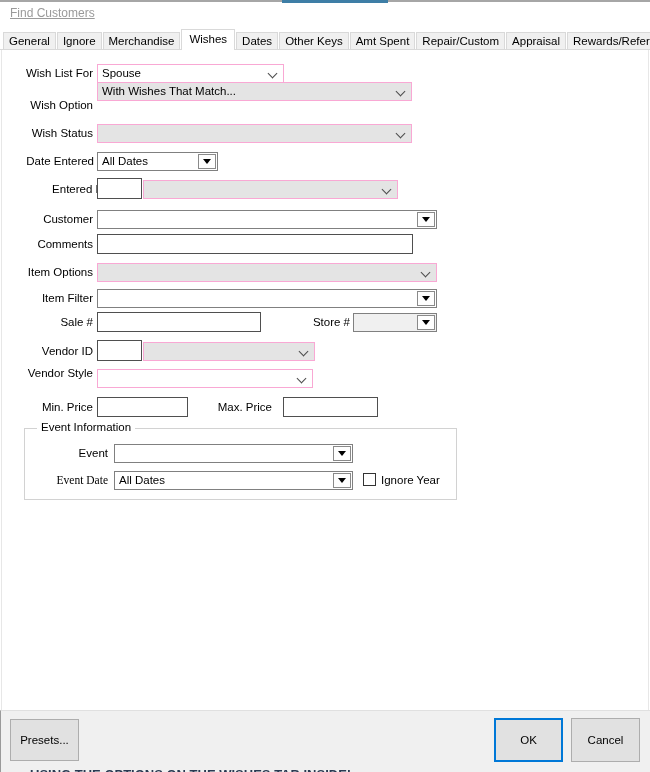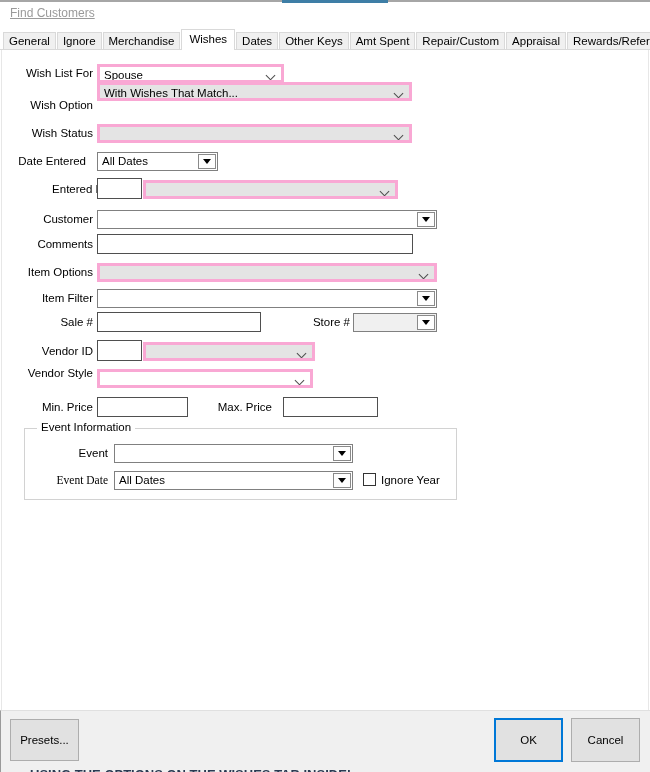--- a/index.html
+++ b/index.html
@@ -22,21 +22,21 @@
   .tab.selected{background:#ffffff;height:21px;line-height:19px;padding:0 7px;
        margin-bottom:-1px;position:relative;z-index:2;}
 
   
   .content-border-l{left:1px;top:50px;width:1px;height:660px;background:#e7e7e7;}
   .content-border-r{left:648px;top:50px;width:1px;height:660px;background:#e7e7e7;}
 
   .lbl{font-size:11.5px;color:#000;text-align:right;white-space:nowrap;}
 
   
-  .flat-combo{border:3px solid #f9a8d4;background:#fff;height:19px;
+  .flat-combo{border:1px solid #f9a8d4;background:#fff;height:19px;
       font-size:11.5px;line-height:17px;padding:0 18px 0 4px;color:#000;
       white-space:nowrap;overflow:hidden;}
   .flat-combo.gray{background:#e4e4e4;}
   .chevron{position:absolute;right:7px;top:5px;width:6px;height:6px;
       border-right:1px solid #4c4c4c;border-bottom:1px solid #4c4c4c;
       transform:rotate(45deg);}
 
   
   .classic-combo{border:1px solid #808080;background:#fff;height:19px;
       font-size:11.5px;line-height:17px;padding:0 20px 0 4px;color:#000;
@@ -104,21 +104,21 @@
   <span>With Wishes That Match...</span>
   <span class="chevron"></span>
 </div>
 
 <div class="abs lbl" style="left:0;top:127px;width:93px;">Wish Status</div>
 <div class="abs flat-combo gray" style="left:97px;top:124px;width:315px;">
   <span></span>
   <span class="chevron"></span>
 </div>
 
-<div class="abs lbl" style="left:1px;top:155px;width:85px;">Date Entered</div>
+<div class="abs lbl" style="left:1px;top:155px;width:93px;">Date Entered</div>
 <div class="abs classic-combo" style="left:97px;top:152px;width:121px;">
   <span>All Dates</span>
   <span class="dd-btn">
       <span class="tri"></span>
     </span>
 </div>
 
 <div class="abs lbl" style="left:16px;top:183px;width:93px;">Entered By</div>
 <input class="abs textbox" style="left: 97px; top: 178px; width: 45px; height: 21px;" value="">
 <div class="abs flat-combo gray" style="left:143px;top:180px;width:255px;">

